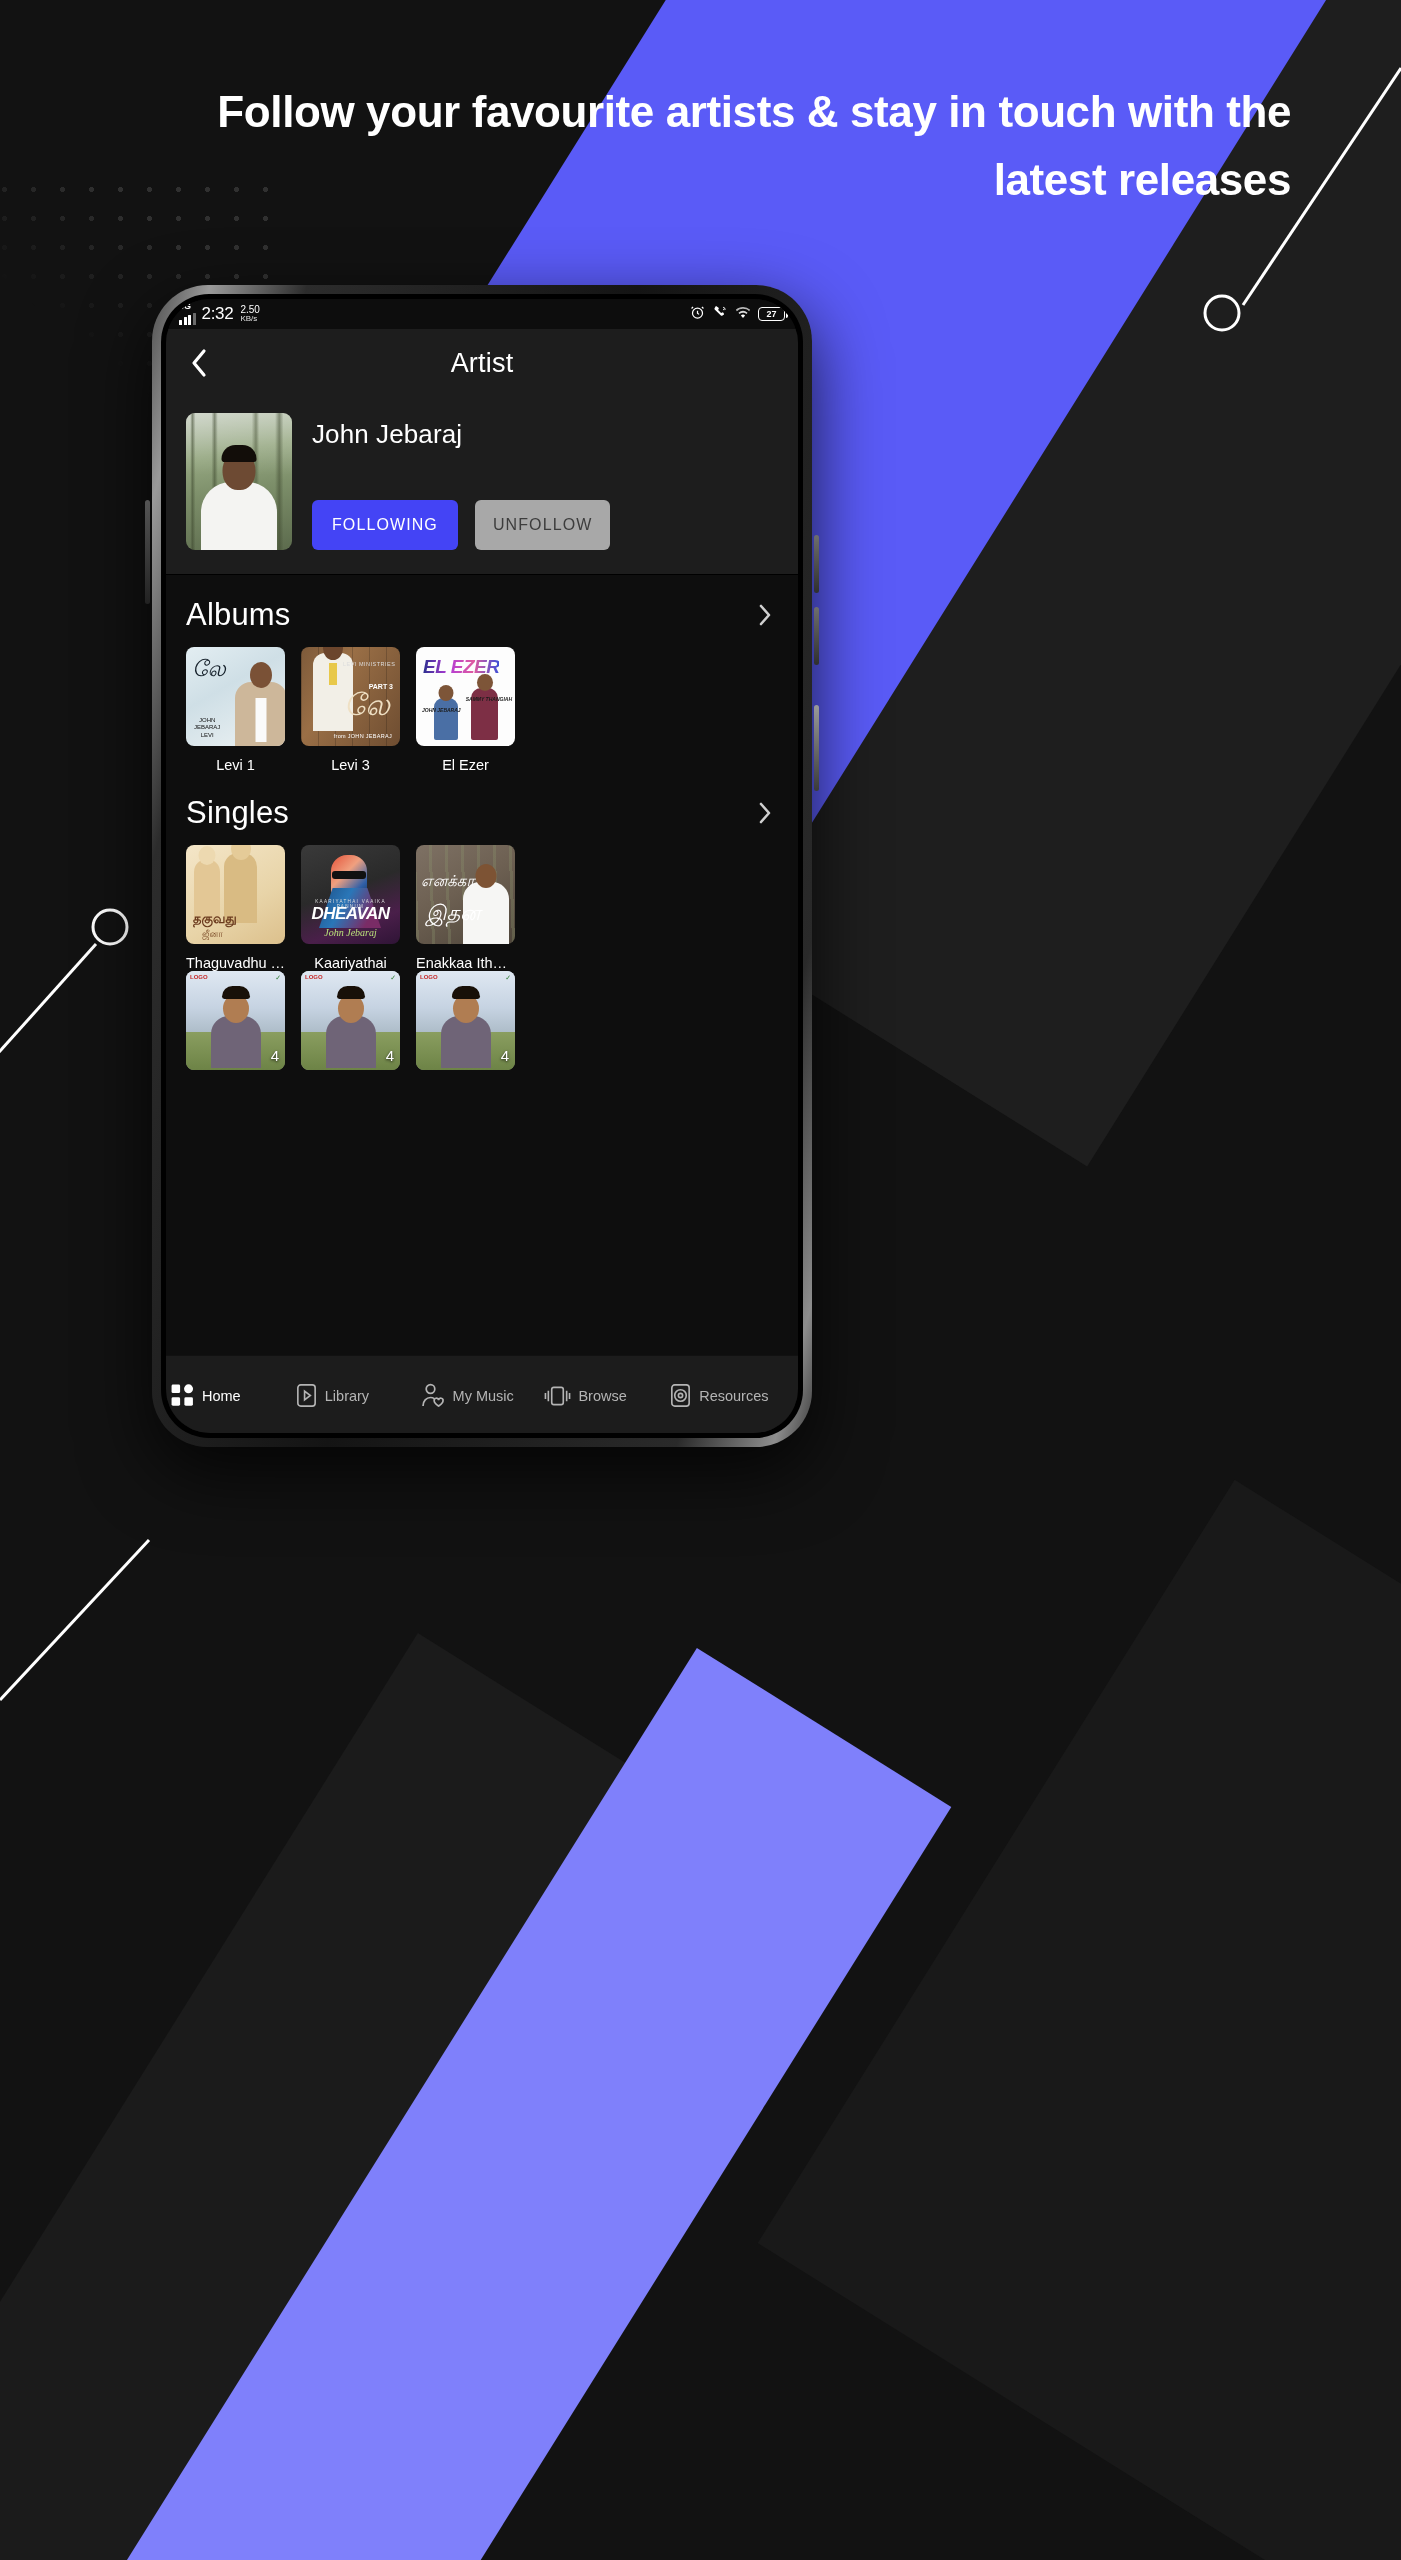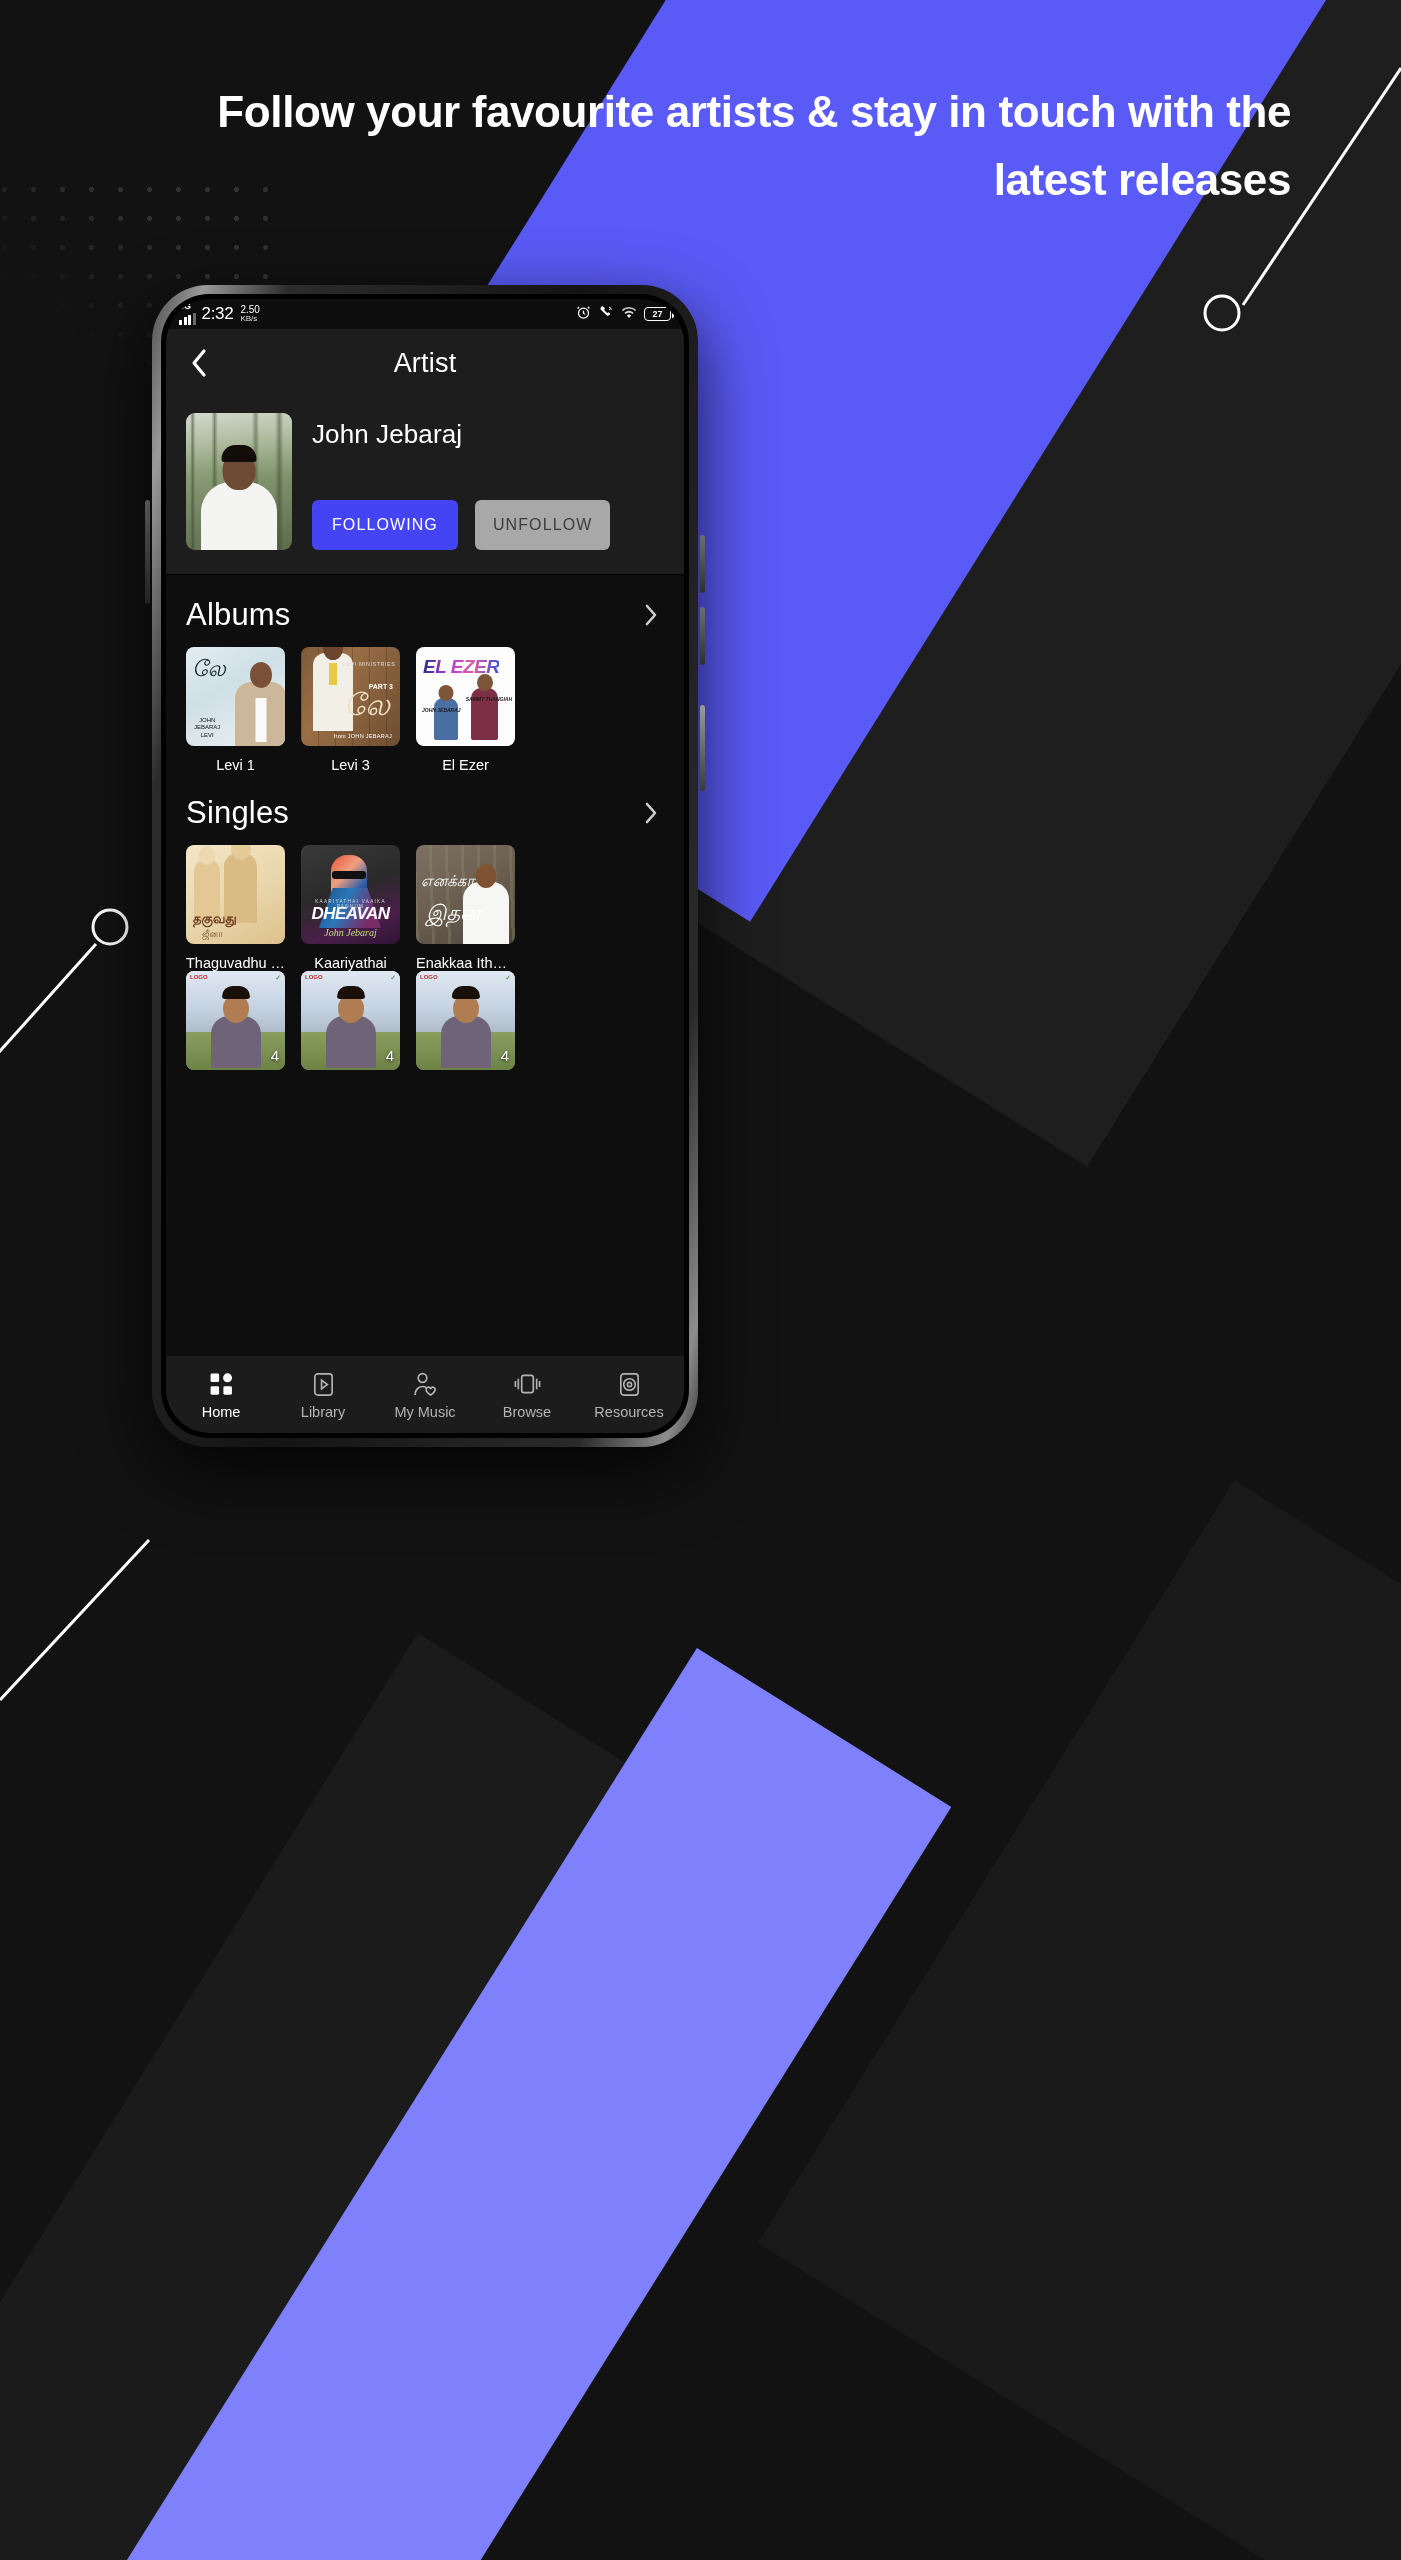--- a/index.html
+++ b/index.html
@@ -77,21 +77,21 @@
     font-weight: 700;
     letter-spacing: -0.4px;
     padding: 0 110px;
     z-index: 5;
   }
 
   
   #phone {
     position: absolute;
     left: 152px; top: 285px;
-    width: 546px; height: 1162px;
+    width: 660px; height: 1162px;
     border-radius: 56px;
     background: linear-gradient(105deg,#4e4e4e 0%, #9a9a9a 6%, #2c2c2c 16%, #141414 50%, #2a2a2a 86%, #8d8d8d 96%, #3a3a3a 100%);
     padding: 9px;
     box-shadow: 0 26px 70px rgba(0,0,0,.75);
     z-index: 6;
   }
   #phone-inner {
     width: 100%; height: 100%;
     border-radius: 48px;
     background: #000;
@@ -304,21 +304,21 @@
   .art-song .man::after{content:"";position:absolute;left:50%;transform:translateX(-50%);top:-30px;width:28px;height:13px;border-radius:13px 13px 3px 3px;background:#181008;}
   .art-song .logo{position:absolute;left:4px;top:3px;font-size:6px;color:#c62828;font-weight:700;}
   .art-song .tick{position:absolute;right:4px;top:3px;font-size:7px;color:#2e7d32;}
 
   
   .bottomnav {
     flex:0 0 78px; background:#1c1c1c; display:flex; align-items:center;
     padding: 0 4px 6px 4px;
     border-top: 1px solid #111;
   }
-  .nav-item { flex:1 1 0; display:flex; flex-direction:column; align-items:center; gap:7px; cursor:pointer; padding-top:8px;}
+  .nav-item { flex:1 1 0; display:flex; flex-direction:row; align-items:center; gap:7px; cursor:pointer; padding-top:8px;}
   .nav-label { font-size:14.5px; color:#b4b4b4; }
   .nav-item.active .nav-label { color:#ffffff; }
   .nav-icon { height:26px; display:flex; align-items:center; justify-content:center; }
 </style>
 </head>
 <body>
 
 <div id="page">
 
   <div class="bg-layer">

